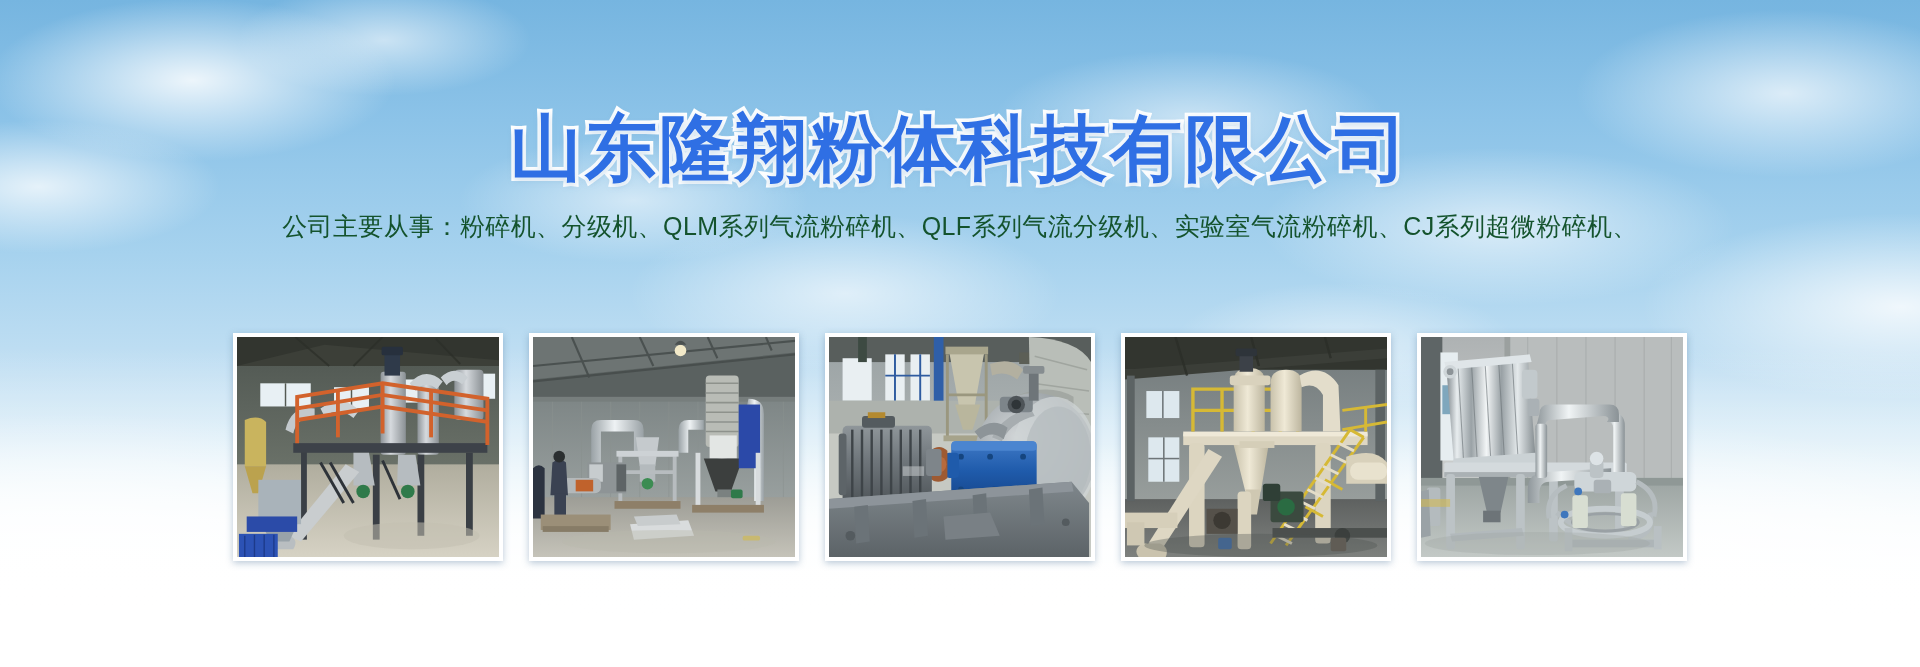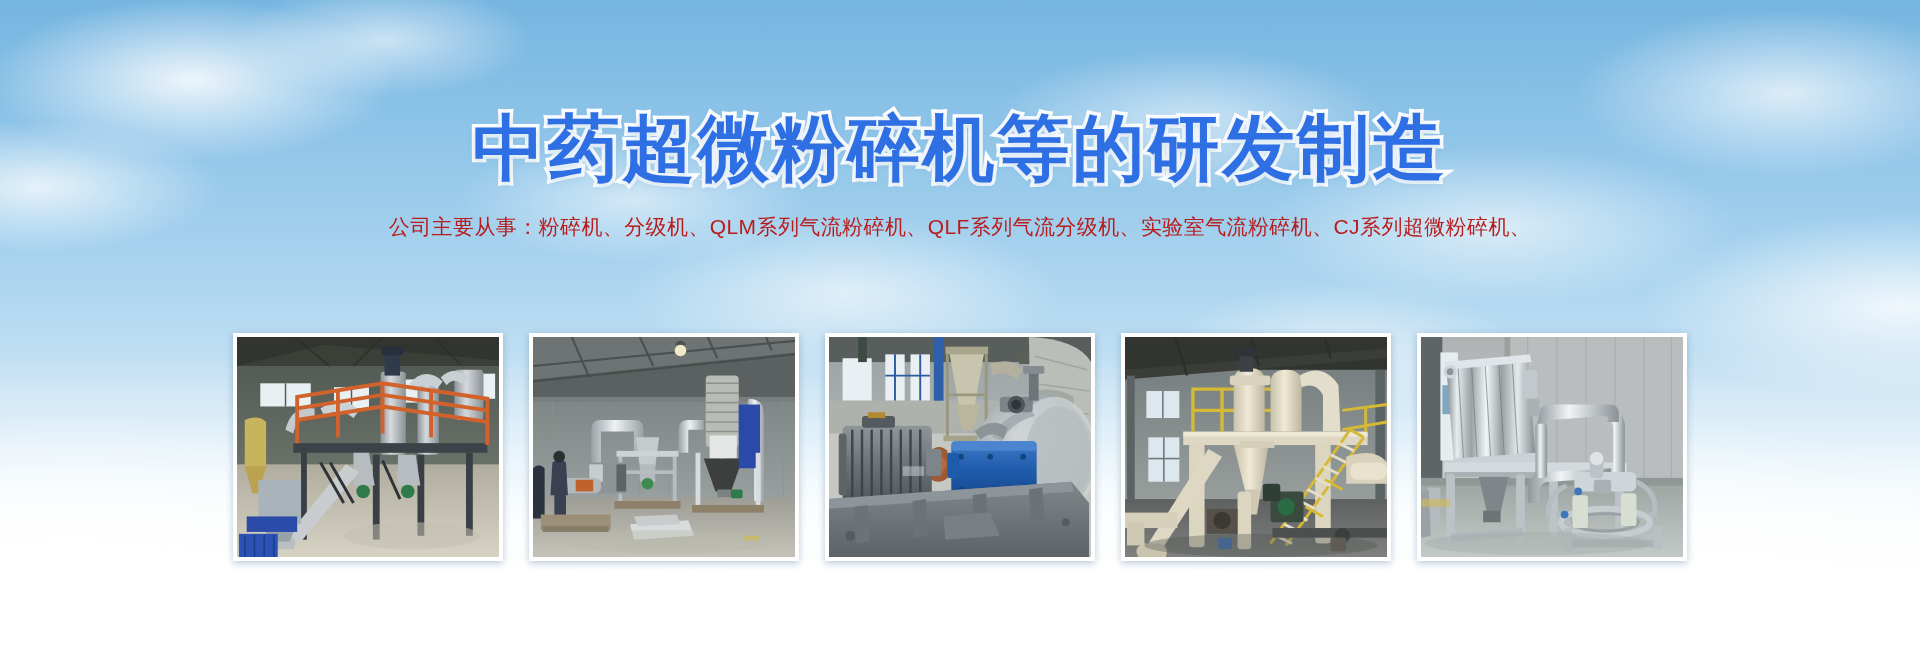--- a/index.html
+++ b/index.html
@@ -76,23 +76,23 @@
   
   .subtitle {
     position: absolute;
     top: 205px;
     left: 0;
     width: 100%;
     text-align: center;
     z-index: 5;
   }
   .subtitle-line {
-    font-size: 21px;
+    font-size: 25px;
     line-height: 43px;
-    color: #b91c1c;
+    color: #14532d;
     letter-spacing: 0.4px;
     white-space: nowrap;
   }
 
   
   .photo-strip {
     position: absolute;
     top: 333px;
     left: 0;
     width: 100%;
@@ -119,21 +119,21 @@
   .photo-inner svg { display: block; width: 100%; height: 100%; }
 </style>
 </head>
 <body>
 
 <div class="banner">
 
   <div class="sky"></div>
 
   <div class="headline-wrap">
-    <h1 class="headline">中药超微粉碎机等的研发制造</h1>
+    <h1 class="headline">山东隆翔粉体科技有限公司</h1>
   </div>
 
   <div class="subtitle">
     <div class="subtitle-line">公司主要从事：粉碎机、分级机、QLM系列气流粉碎机、QLF系列气流分级机、实验室气流粉碎机、CJ系列超微粉碎机、</div>
   </div>
 
   <div class="photo-strip">
 
     <div class="photo">
       <div class="photo-inner">

